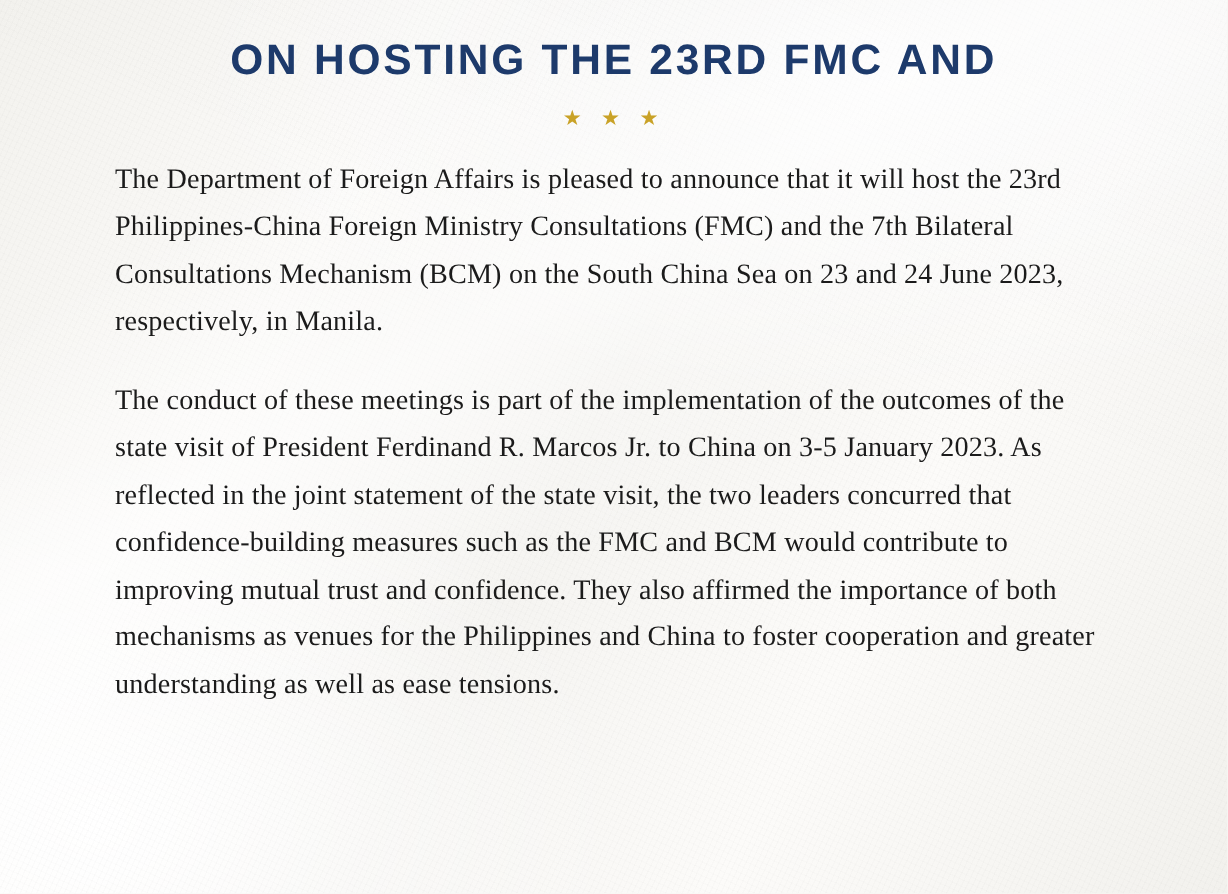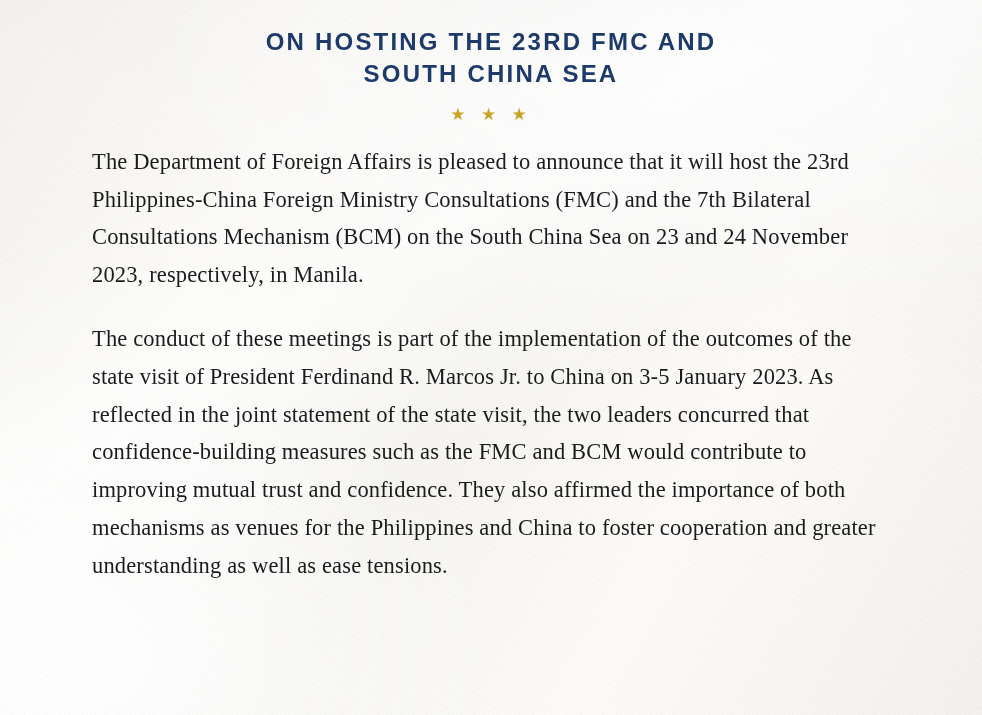--- a/index.html
+++ b/index.html
@@ -49,21 +49,21 @@
     z-index: 2;
     padding: 26px 92px 0 92px;
     box-sizing: border-box;
   }
 
   .headline {
     text-align: center;
     color: #1d3a6b;
     font-family: "Liberation Sans", sans-serif;
     font-weight: 700;
-    font-size: 24px;
+    font-size: 34px;
     letter-spacing: 2.2px;
     line-height: 1.33;
     margin: 0;
     text-transform: uppercase;
   }
   .headline .line {
     display: block;
     white-space: nowrap;
   }
 
@@ -95,24 +95,23 @@
 <body>
 
 <div class="page">
   <div class="texture"></div>
   <div class="sheen"></div>
 
   <div class="content">
 
     <h1 class="headline">
       <span class="line">ON HOSTING THE 23RD FMC AND</span>
-      <span class="line">SOUTH CHINA SEA</span>
     </h1>
 
     <div class="stars">★ ★ ★</div>
 
     <div class="body-text">
-      <p>The Department of Foreign Affairs is pleased to announce that it will host the 23rd Philippines-China Foreign Ministry Consultations (FMC) and the 7th Bilateral Consultations Mechanism (BCM) on the South China Sea on 23 and 24 November 2023, respectively, in Manila.</p>
+      <p>The Department of Foreign Affairs is pleased to announce that it will host the 23rd Philippines-China Foreign Ministry Consultations (FMC) and the 7th Bilateral Consultations Mechanism (BCM) on the South China Sea on 23 and 24 June 2023, respectively, in Manila.</p>
       <p>The conduct of these meetings is part of the implementation of the outcomes of the state visit of President Ferdinand R. Marcos Jr. to China on 3-5 January 2023. As reflected in the joint statement of the state visit, the two leaders concurred that confidence-building measures such as the FMC and BCM would contribute to improving mutual trust and confidence. They also affirmed the importance of both mechanisms as venues for the Philippines and China to foster cooperation and greater understanding as well as ease tensions.</p>
     </div>
 
   </div>
 </div>
 
 </body></html>

